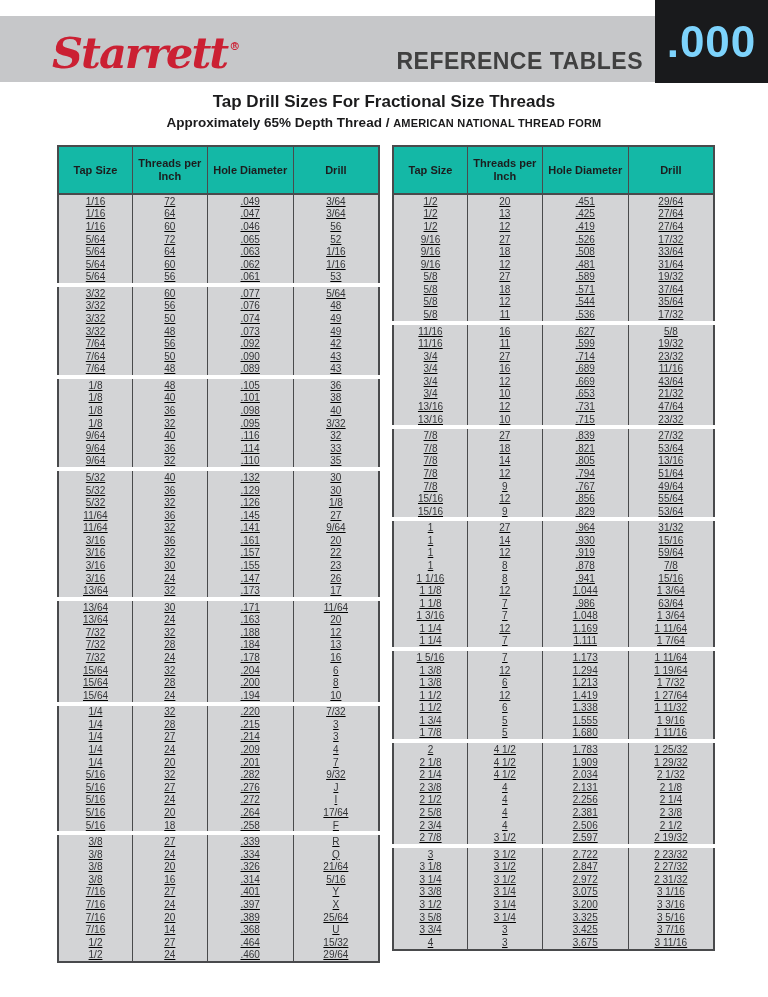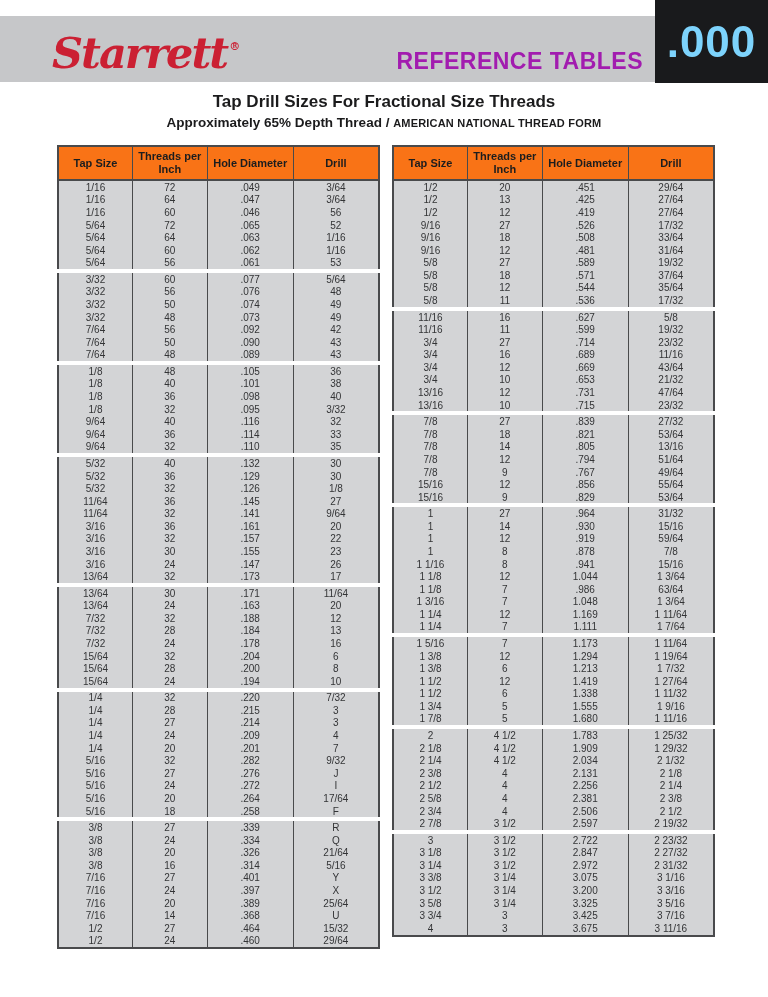--- a/index.html
+++ b/index.html
@@ -12,49 +12,49 @@
   
   .band { position:absolute; left:0; top:16px; width:768px; height:66px; background:#c6c7c9; }
   .logo {
     position:absolute; left:52px; top:16px;
     font-family:"DejaVu Serif", serif; font-style:italic; font-weight:bold;
     font-size:43px; color:#cb2033; letter-spacing:-2px; line-height:1;
   }
   .logo .reg { font-size:11px; font-style:normal; vertical-align:18px; letter-spacing:0; margin-left:2px; }
   .ref-label {
     position:absolute; right:125px; bottom:7px;
-    font-size:23px; font-weight:bold; color:#a21caf; letter-spacing:0.5px; white-space:nowrap;
+    font-size:23px; font-weight:bold; color:#404040; letter-spacing:0.5px; white-space:nowrap;
   }
   .code-box {
     position:absolute; right:0; top:0; width:113px; height:83px; background:#191a1c;
     display:flex; align-items:center; justify-content:center; z-index:2;
   }
   .code-box span { color:#7dd3fc; font-size:44px; font-weight:bold; letter-spacing:1px; }
   
   .titles { position:absolute; left:0; top:92px; width:768px; text-align:center; color:#1b1b1c; }
   .page-title { font-size:17px; font-weight:bold; }
   .page-subtitle { font-size:13.5px; font-weight:bold; margin-top:3px; }
   .page-subtitle .caps { font-size:11px; letter-spacing:0.2px;margin-top:48px; }
   
   .tables { position:absolute; left:57px; top:145px; display:flex; gap:12px; }
   .dtable { width:323px; }
   .thead {
-    display:flex; height:36px; background:#f97316;
+    display:flex; height:50px; background:#14b8a6;
     border:2px solid #494a4c;
     justify-content:center;
   }
   .thead .tcell {
     display:flex; align-items:center; justify-content:center; text-align:center;
     font-weight:bold; font-size:11px; line-height:1.15; color:#1c1d1e;
     border-right:1.5px solid #494a4c; padding:0 2px;
   }
   .thead .tcell:last-child { border-right:none; }
   .tgroup {
     background:#d3d4d6;
-    border-left:2px solid #494a4c; border-right:2px solid #494a4c;
+    border-left:2px solid #494a4c; border-right:2px solid #494a4c;text-decoration:underline;
   }
   .tbody .tgroup:last-child { border-bottom:2px solid #494a4c; }
   .gsep { height:4px; background:#ffffff; }
   .trow { display:flex; height:12.59px; }
   .trow .tcell {
     display:flex; align-items:center; justify-content:center;
     font-size:10px; color:#333436; border-right:1.5px solid #494a4c;
     white-space:nowrap;
   }
   .trow .tcell:last-child { border-right:none; }

